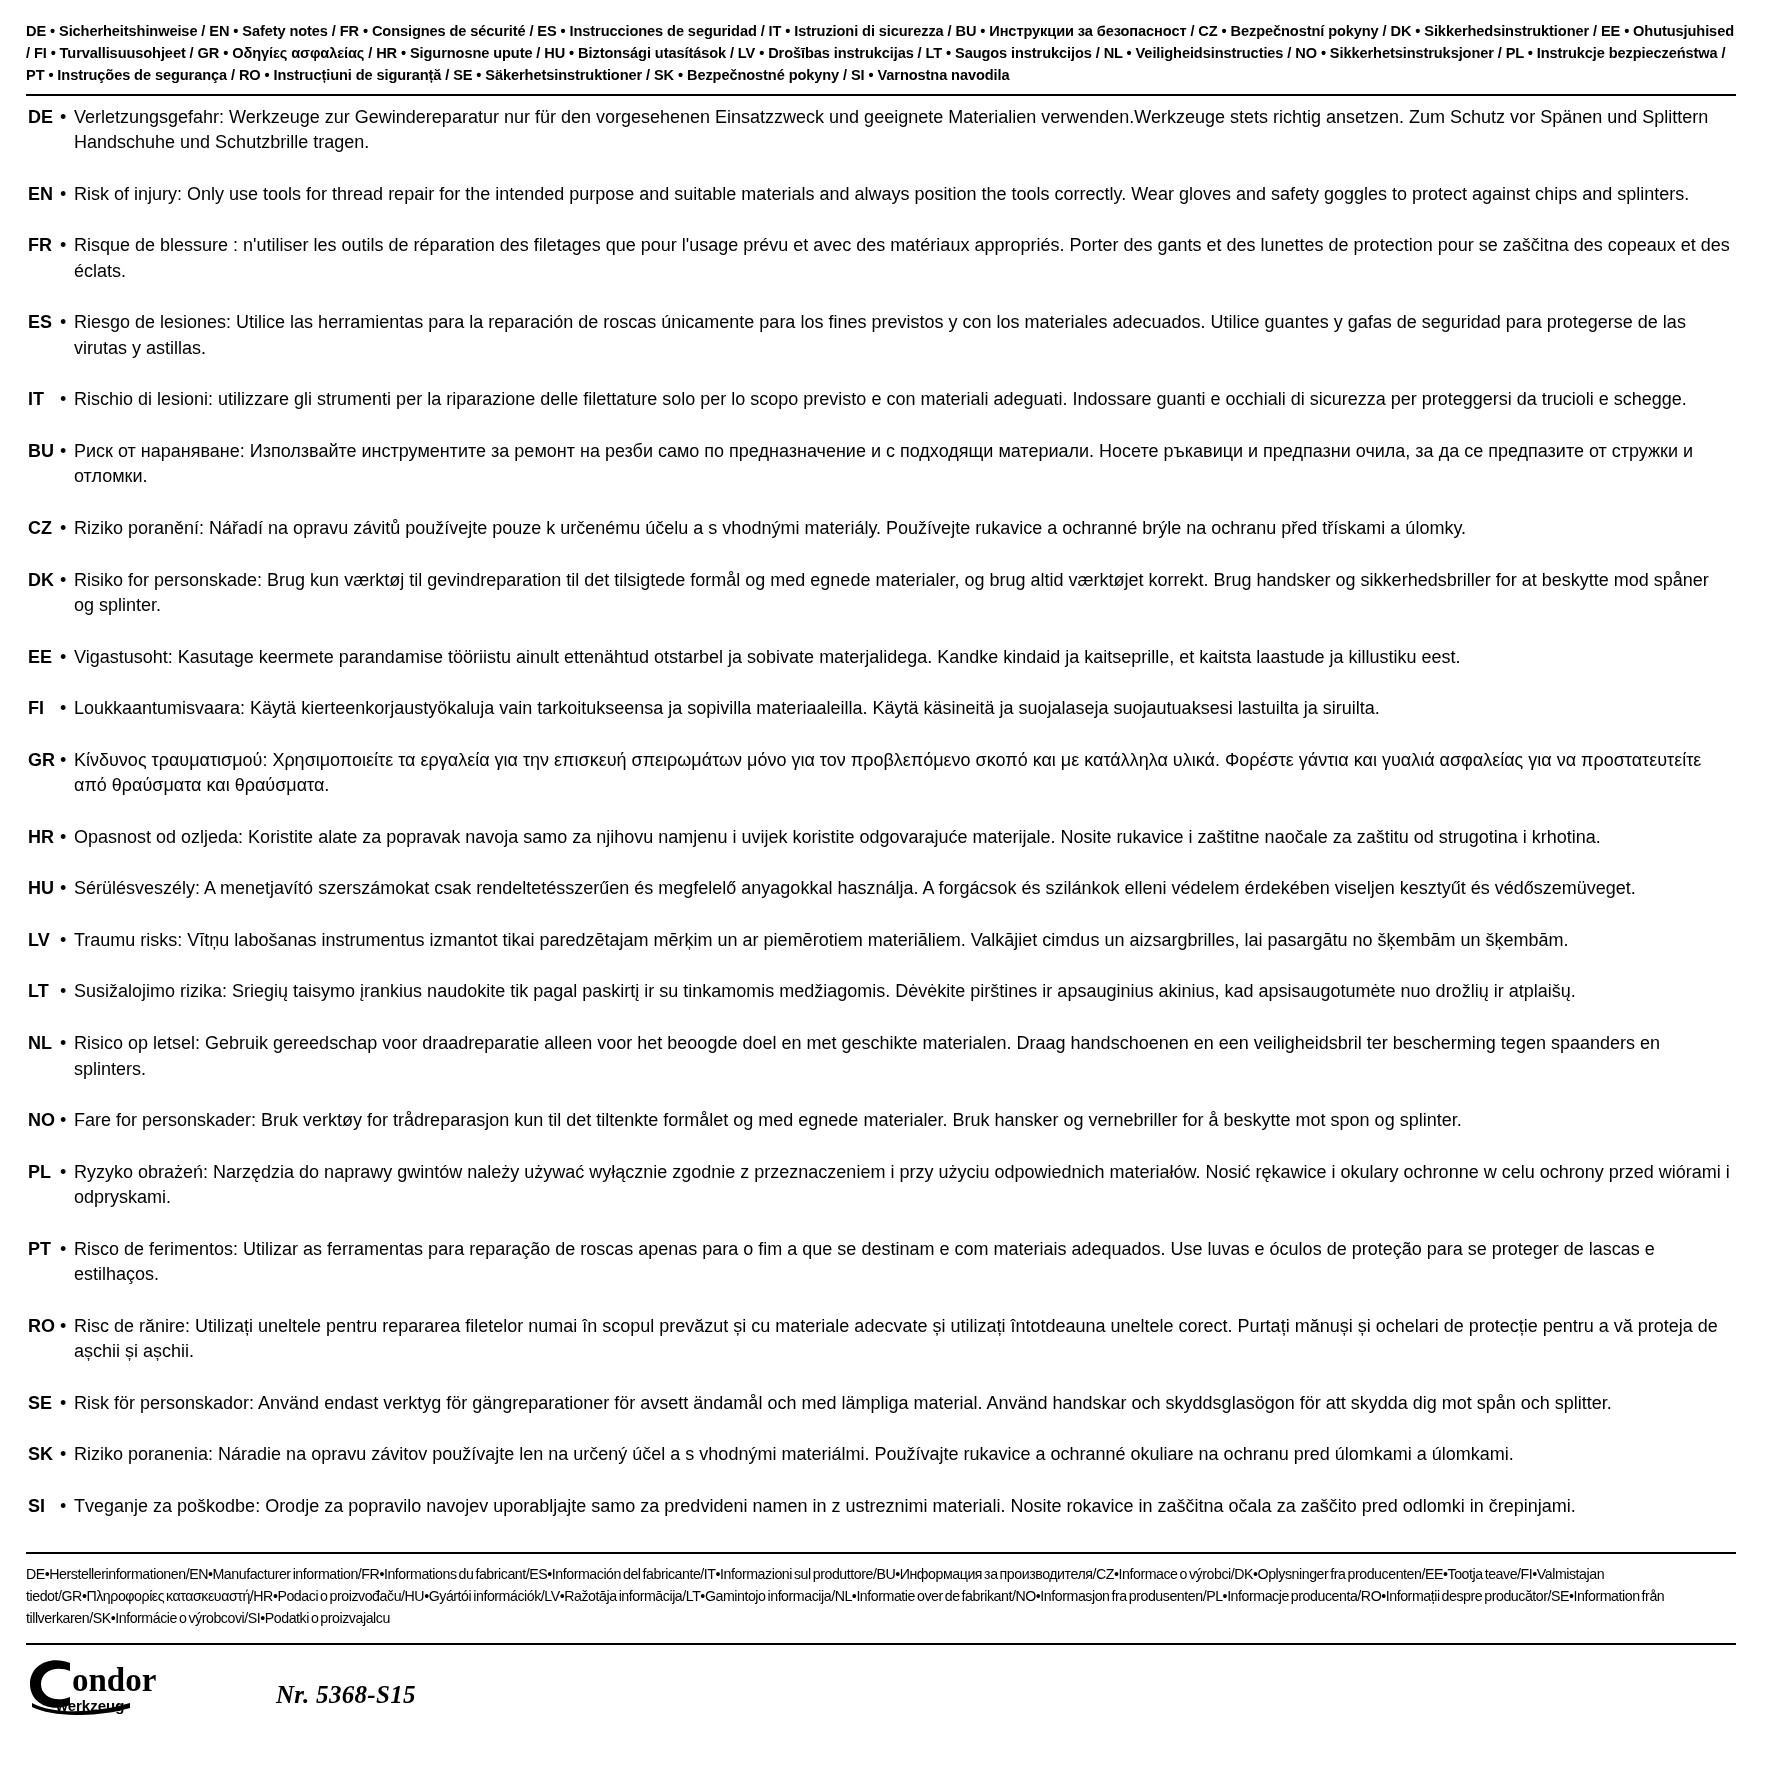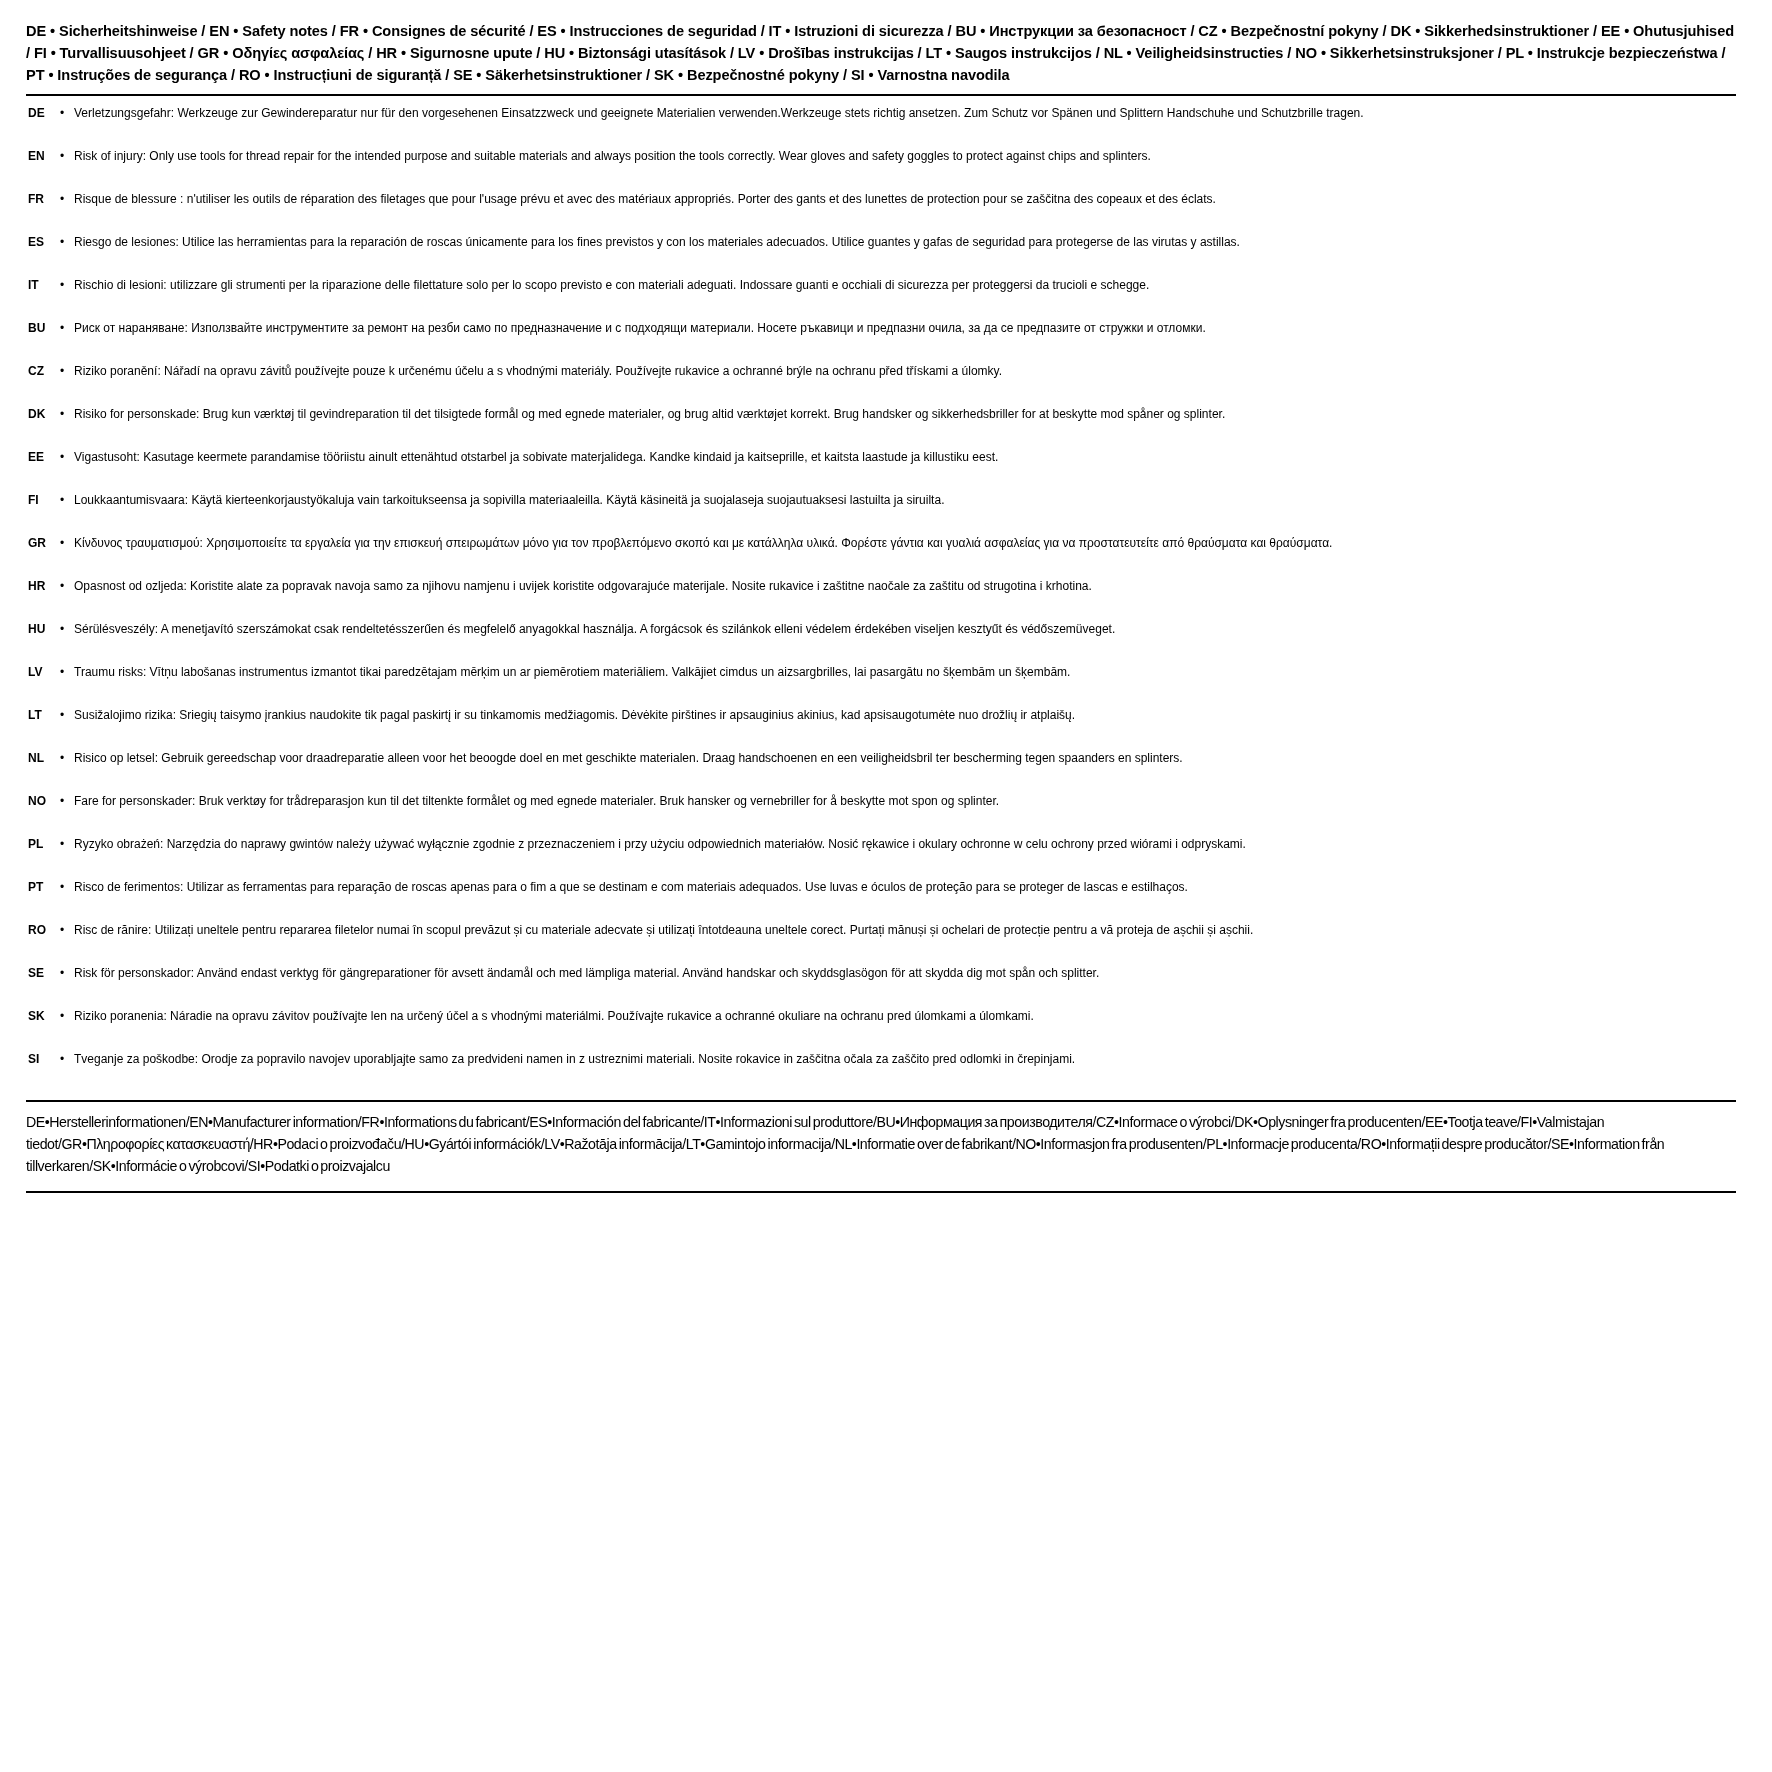--- a/index.html
+++ b/index.html
@@ -36,21 +36,21 @@
   }
 
   
   .notes {
     padding-top: 9px;
     flex: 0 0 auto;
   }
   .note {
     display: flex;
     align-items: flex-start;
-    font-size: 12px;
+    font-size: 18px;
     line-height: 1.42;
     margin-bottom: 26px;
   }
   .note-code {
     flex: 0 0 34px;
     font-weight: bold;
     padding-left: 2px;
     box-sizing: border-box;
   }
   .note-bullet {
@@ -233,16 +233,31 @@
       <div class="note">
         <div class="note-code">SI</div>
         <div class="note-bullet">•</div>
         <div class="note-text">Tveganje za poškodbe: Orodje za popravilo navojev uporabljajte samo za predvideni namen in z ustreznimi materiali. Nosite rokavice in zaščitna očala za zaščito pred odlomki in črepinjami.</div>
       </div>
     </div>
 
   <div class="manu">DE•Herstellerinformationen/EN•Manufacturer information/FR•Informations du fabricant/ES•Información del fabricante/IT•Informazioni sul produttore/BU•Информация за производителя/CZ•Informace o výrobci/DK•Oplysninger fra producenten/EE•Tootja teave/FI•Valmistajan tiedot/GR•Πληροφορίες κατασκευαστή/HR•Podaci o proizvođaču/HU•Gyártói információk/LV•Ražotāja informācija/LT•Gamintojo informacija/NL•Informatie over de fabrikant/NO•Informasjon fra produsenten/PL•Informacje producenta/RO•Informații despre producător/SE•Information från tillverkaren/SK•Informácie o výrobcovi/SI•Podatki o proizvajalcu</div>
 
   <div class="footer">
+    <div class="brand">
+      <div class="logo">
+        <svg width="230" height="58" viewBox="0 0 230 58" xmlns="http://www.w3.org/2000/svg" aria-hidden="true">
+
+          <path d="M44 6 C24 -2 4 8 4 27 C4 46 24 56 44 48 L44 40 C30 46 15 40 15 27 C15 14 30 8 44 14 Z" fill="#000"></path>
+
+          <text x="46" y="34" font-family="Liberation Serif, serif" font-size="33" font-weight="bold" fill="#000">ondor</text>
+
+          <path d="M6 46 C28 58 70 56 104 46 L104 51 C70 61 26 60 6 50 Z" fill="#000"></path>
+
+          <text x="30" y="54" font-family="Liberation Sans, sans-serif" font-size="15" font-weight="bold" fill="#000">werkzeug</text>
+        </svg>
+      </div>
+      <div class="artno">Nr. 5368-S15</div>
+    </div>
 
   </div>
 
 </div>
 
 </body></html>

